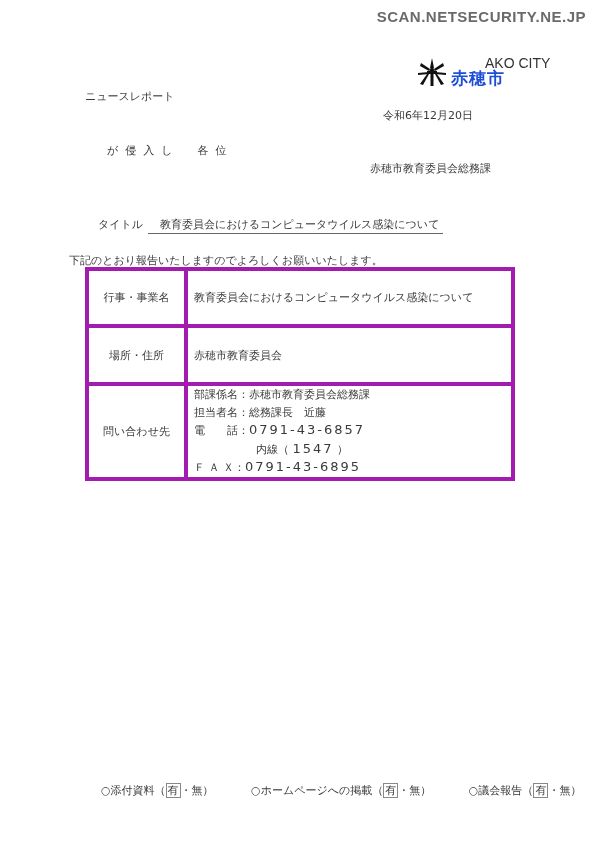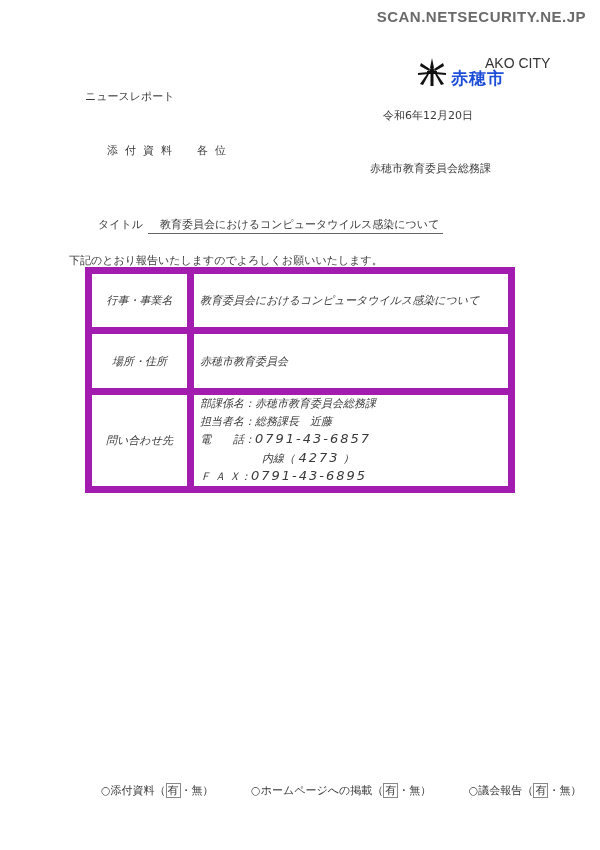--- a/index.html
+++ b/index.html
@@ -23,21 +23,21 @@
     .dept { left: 370px; top: 161px; }
     .title-label { left: 98px; top: 217px; }
     .title-value {
       left: 148px; top: 217px; border-bottom: 1px solid #666; padding: 0 4px 1px 12px;
     }
     .intro { left: 69px; top: 253px; }
     table.info {
       position: absolute; left: 85px; top: 267px; width: 430px; border-collapse: collapse;
       font-size: 11px; color: #3a3a3a;
     }
-    table.info td { border: 7px solid #a21caf; padding: 0; vertical-align: middle; font-style: italic; }
+    table.info td { border: 4px solid #a21caf; padding: 0; vertical-align: middle; }
     td.lbl { width: 95px; text-align: center; }
     td.val { padding-left: 6px !important; }
     .r1 td { height: 53px; }
     .r2 td { height: 55px; }
     .r3 td { height: 54px; }
     .r4 td { height: 254px; vertical-align: top !important; }
     .r5 td { height: 88px; }
     .purpose { padding: 3px 5px; }
     .purpose-head { margin-bottom: 20px; }
     .purpose-body p { margin: 0; line-height: 19px; }
@@ -66,21 +66,21 @@
       <polygon points="18,17 20,17 27,27 24,28"></polygon>
       <circle cx="15" cy="14" r="2.6"></circle>
     </g>
   </svg>
   <span class="logo-en">AKO CITY</span>
   <span class="logo-jp">赤穂市</span>
 </div>
 
 <div class="abs small news">ニュースレポート</div>
 <div class="abs small date">令和6年12月20日</div>
-<div class="abs small press">添付資料　各位</div>
+<div class="abs small press">が侵入し　各位</div>
 <div class="abs small dept">赤穂市教育委員会総務課</div>
 
 <div class="abs small title-label">タイトル</div>
 <div class="abs small title-value">教育委員会におけるコンピュータウイルス感染について</div>
 
 <div class="abs small intro">下記のとおり報告いたしますのでよろしくお願いいたします。</div>
 
 <table class="info">
   <tbody>
       <tr class="r1">
@@ -94,21 +94,21 @@
   <tr class="r5">
     <td class="lbl">問い合わせ先</td>
     <td class="contact">
       <div>部課係名：赤穂市教育委員会総務課</div>
       <div>担当者名：総務課長　近藤</div>
       <div>
         <span>電　　話：</span><span class="num">0791-43-6857</span>
       </div>
       <div style="padding-left:62px">
         <span>内線（</span>
-        <span class="num">4273</span>
+        <span class="num">1547</span>
         <span>）</span>
       </div>
       <div>
         <span>Ｆ Ａ Ｘ：</span><span class="num">0791-43-6895</span>
       </div>
     </td>
   </tr>
 </tbody>
   </table>
 

